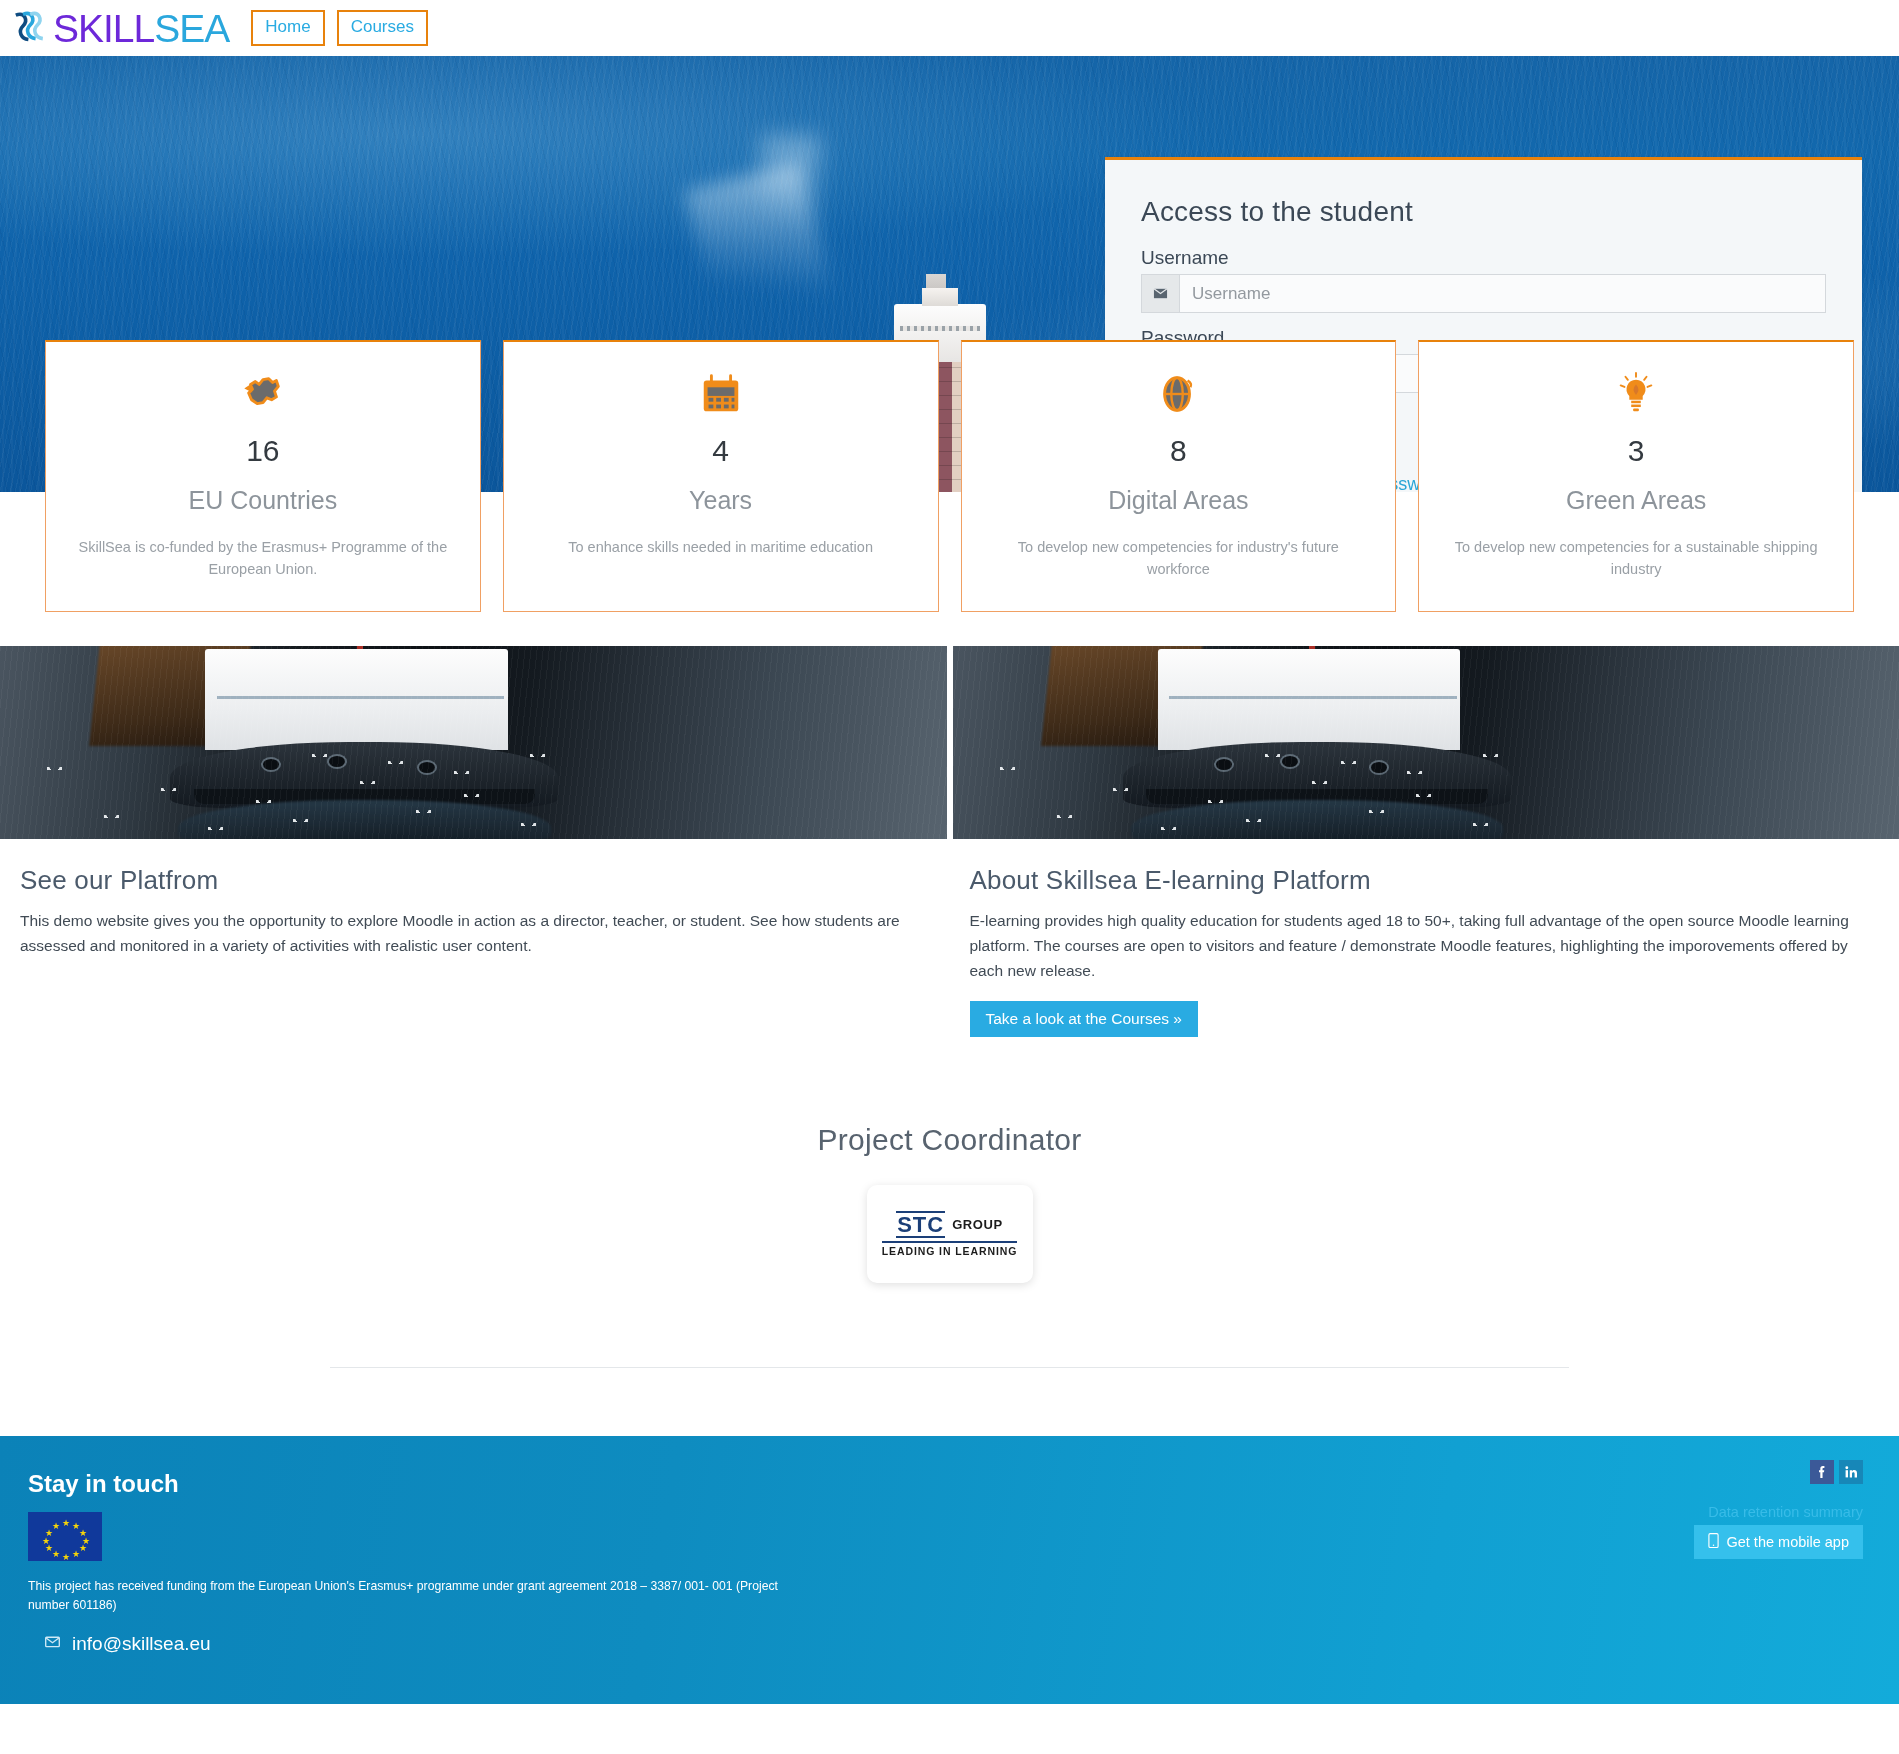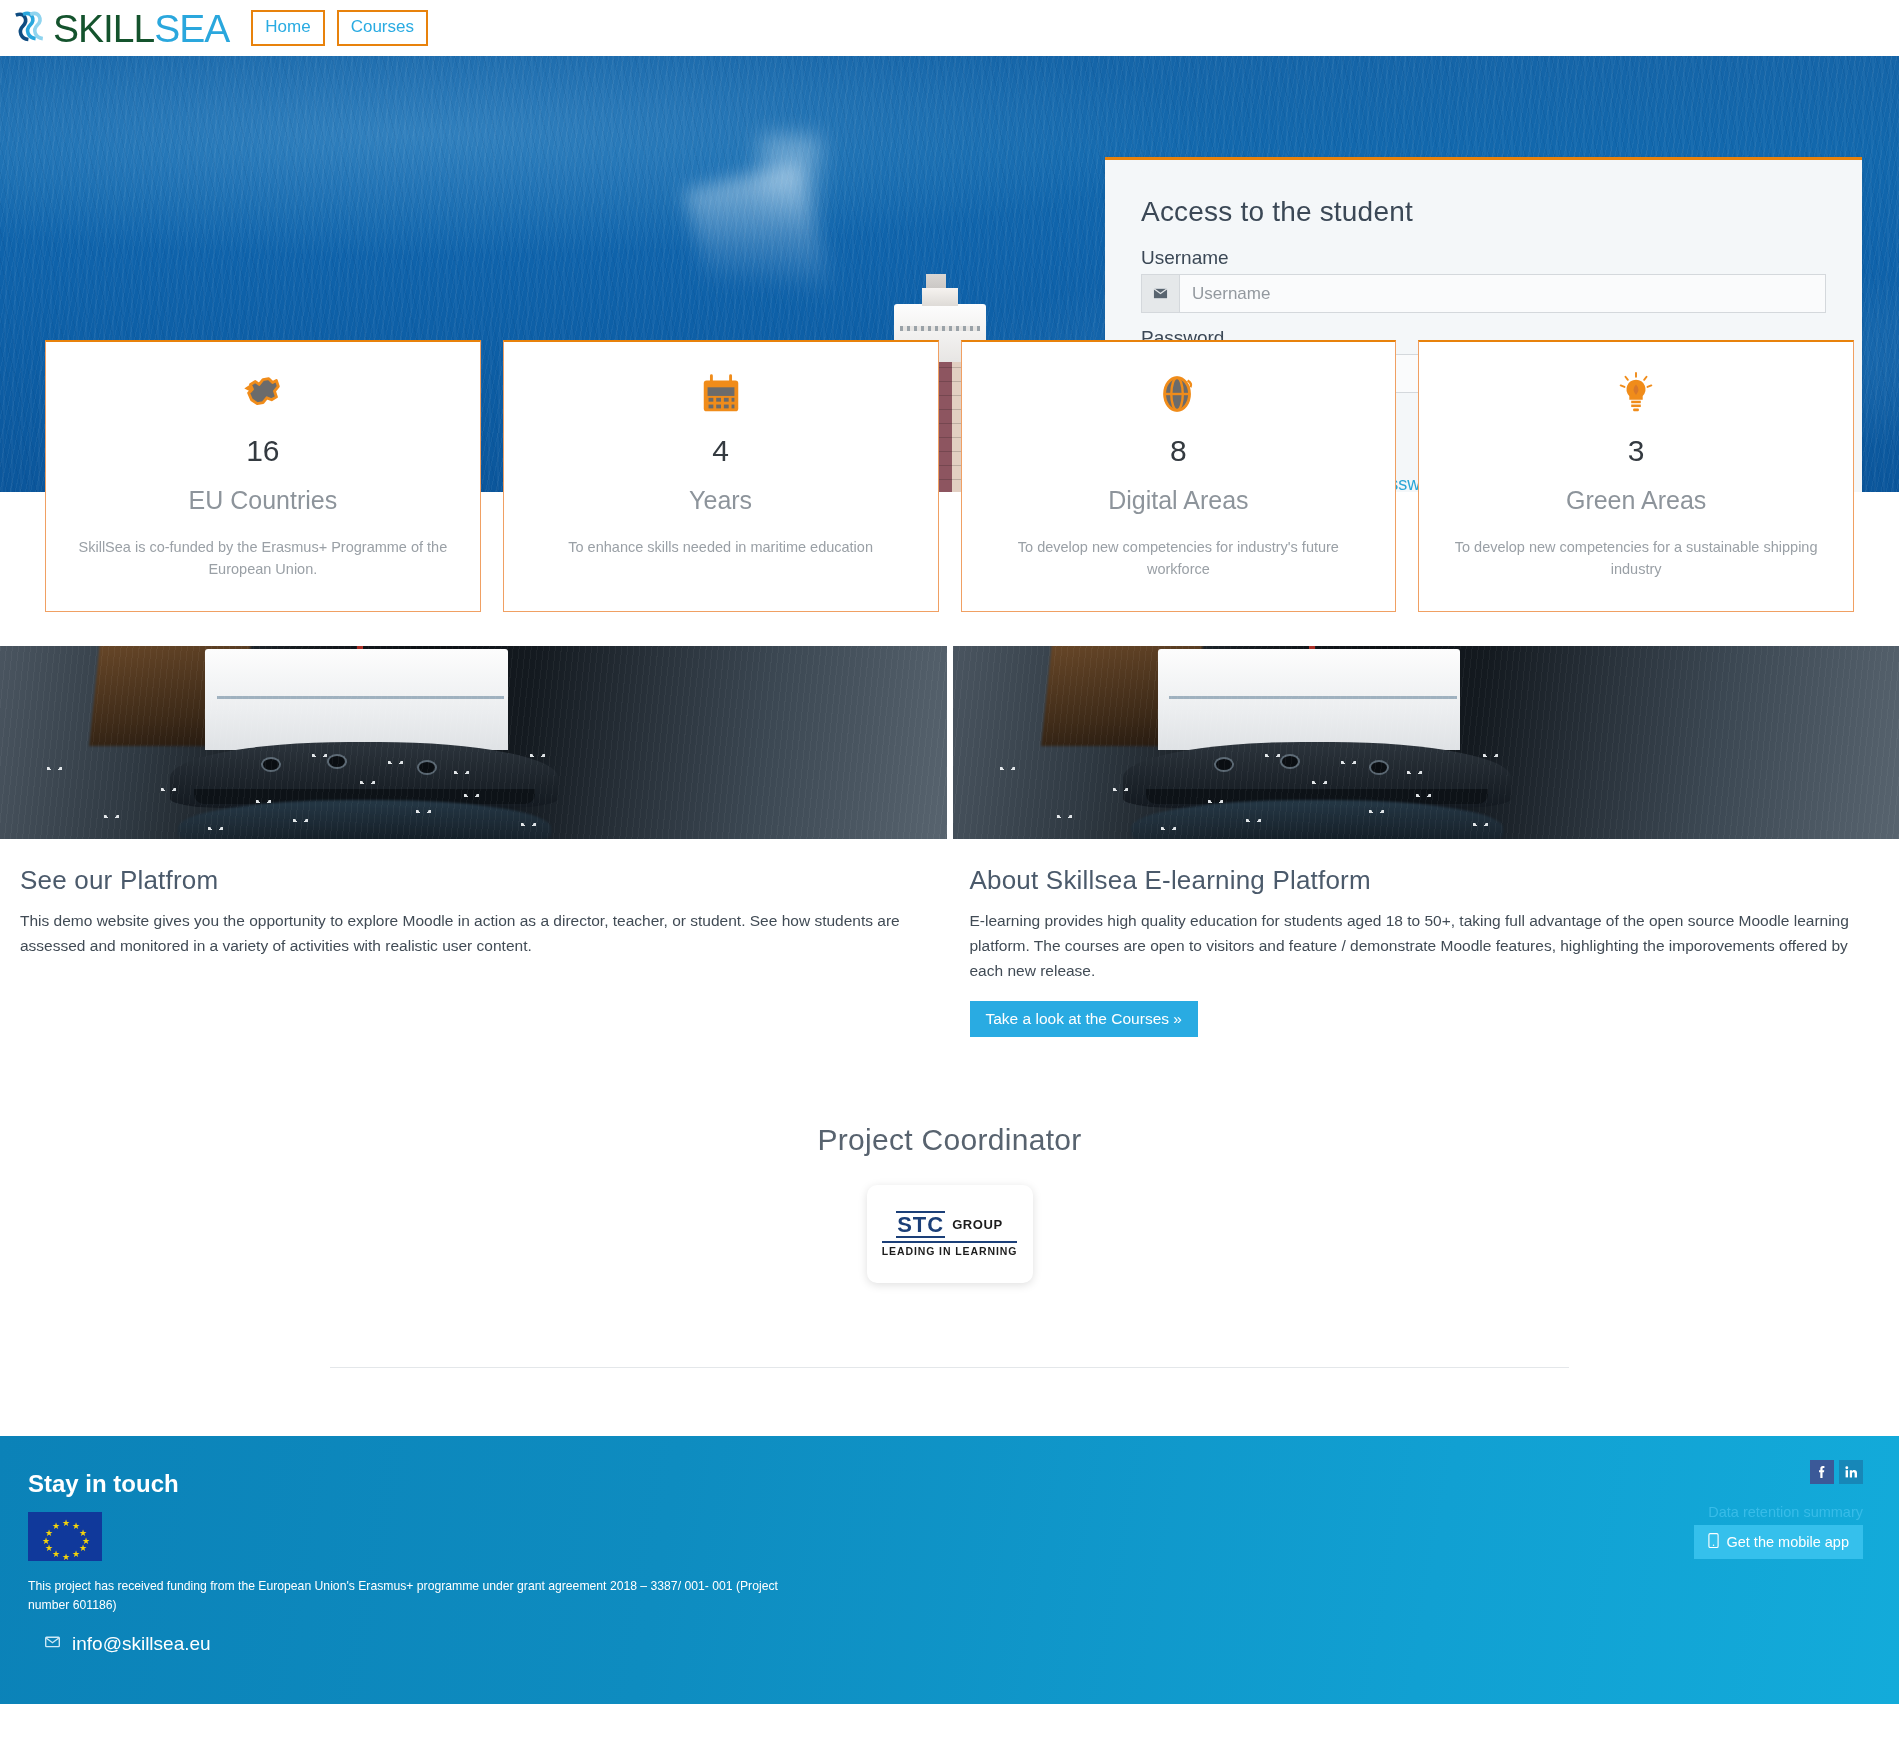--- a/index.html
+++ b/index.html
@@ -28,21 +28,21 @@
     text-decoration: none;
   }
   .brand-wave { width: 36px; height: 34px; margin-right: 3px; }
   .brand-text {
     font-size: 39px;
     letter-spacing: -1px;
     font-weight: 400;
     line-height: 1;
     white-space: nowrap;
   }
-  .brand-skill { color: #14532d; }
+  .brand-skill { color: #6d28d9; }
   .brand-sea   { color: #2aa7dd; }
 
   .nav-items { display: flex; align-items: center; gap: 12px; }
   .nav-item {
     border: 2px solid #e8820c;
     padding: 5px 12px 6px;
     color: #29abe2;
     font-size: 17px;
     line-height: 1.2;
     background: #fff;

